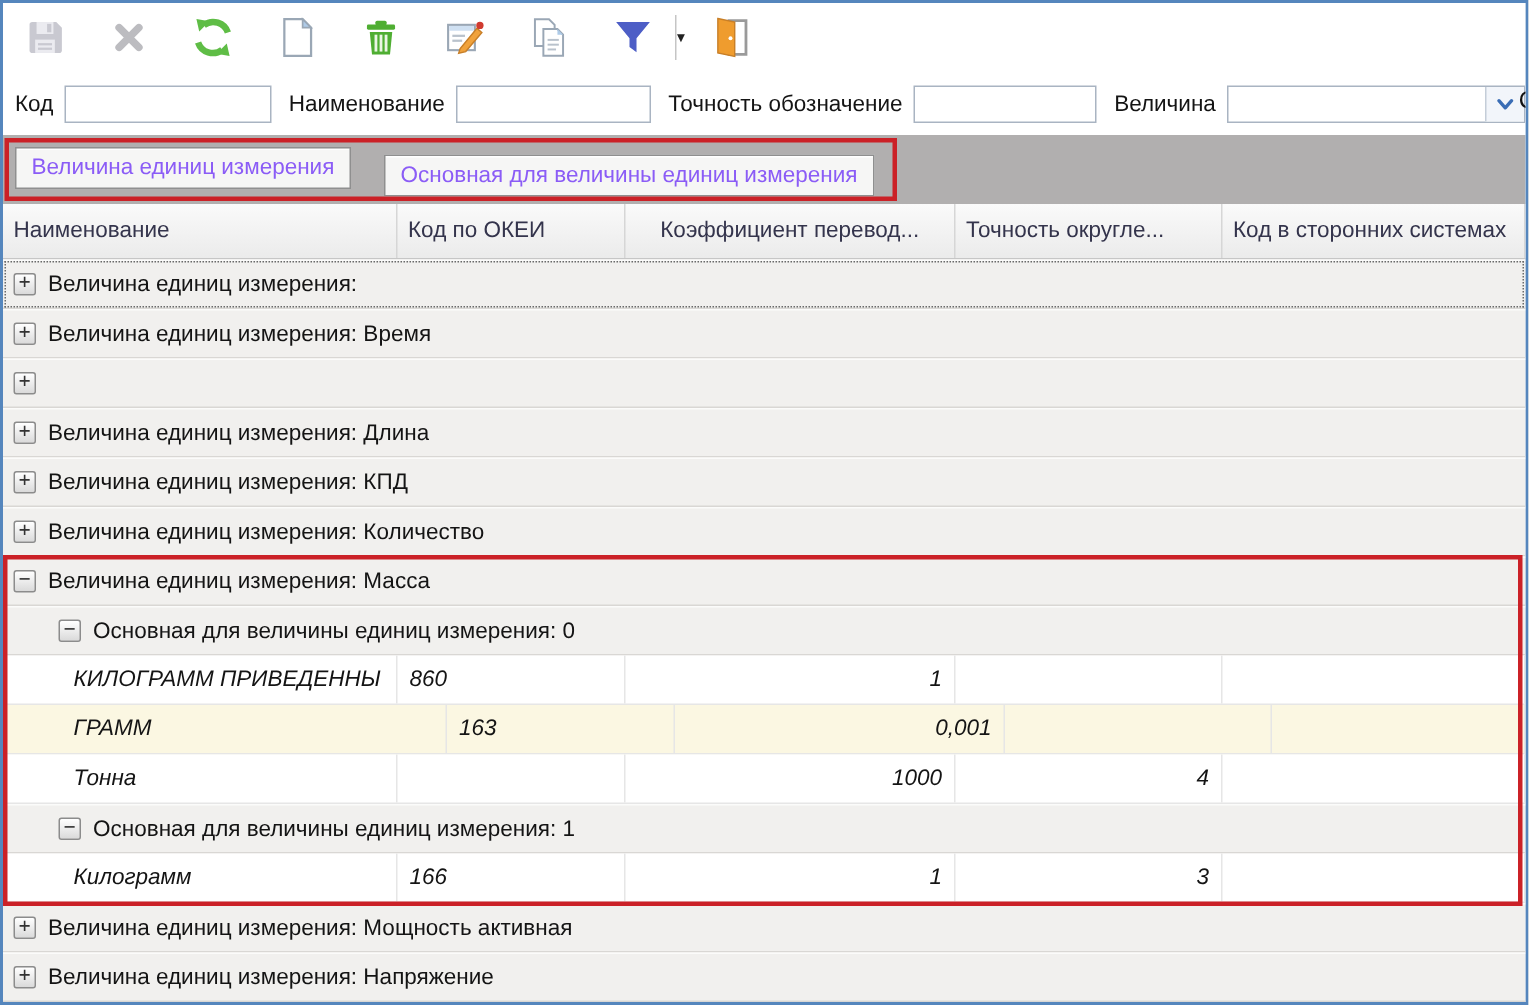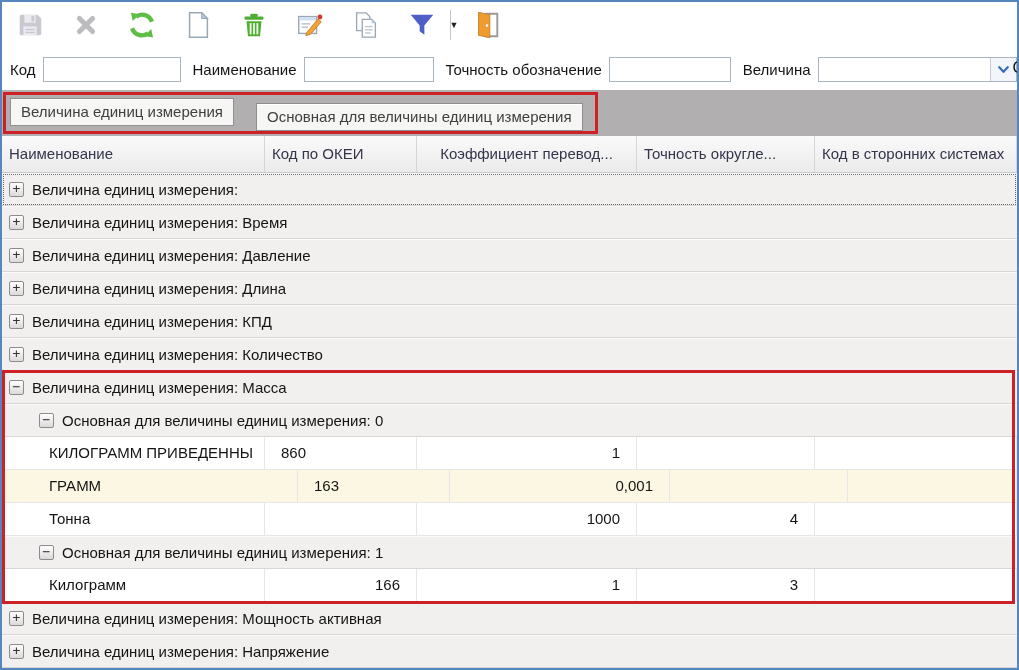--- a/index.html
+++ b/index.html
@@ -23,41 +23,41 @@
   .flt-input{height:25px;border:1px solid #a9b4c2;background:#fff;outline:none;
     font-family:"Liberation Sans",sans-serif;font-size:14px;padding:0 4px;}
   .combo{height:25px;border:1px solid #a9b4c2;display:flex;background:#fff;}
   .combo-text{flex:1;}
   .combo-btn{width:26px;border-left:1px solid #c4cdd8;background:#f2f5fa;display:flex;
     align-items:center;justify-content:center;cursor:pointer;}
   .clipped{position:absolute;right:-7px;top:11px;font-size:16px;color:#111;}
   
   .group-panel{height:46px;background:#b1afaf;position:relative;}
   .chip{position:absolute;height:28px;line-height:26px;padding:0 10px;background:#f6f6f5;
-    border:1px solid #8f8f8f;font-size:15px;color:#404040;cursor:pointer;white-space:nowrap;
+    border:1px solid #8f8f8f;font-size:15px;color:#8b5cf6;cursor:pointer;white-space:nowrap;
     box-shadow:inset 0 1px 0 #fff;}
   .chip1{left:8px;top:8px;}
   .chip2{left:254px;top:13px;}
   
   .grid-header{height:37px;display:flex;background:linear-gradient(#fafafa,#ebebeb);
     border-bottom:1px solid #c6c6c6;font-size:15px;color:#34344c;}
   .hcell{line-height:35px;padding:0 7px;border-right:1px solid #d6d6d6;white-space:nowrap;overflow:hidden;flex:0 0 auto;}
   
   .grid-row{height:33px;display:flex;align-items:center;font-size:15px;}
   .grid-row.group{background:#f1f0ee;border-top:1px solid #fbfbfa;border-bottom:1px solid #d9d7d4;
     padding-left:7px;cursor:default;}
   .grid-row.group.level1{padding-left:37px;}
   .expand-btn{flex:0 0 auto;width:15px;height:15px;border:1px solid #8c8c8c;border-radius:2px;
     background:linear-gradient(#ffffff,#dadada);color:#333;font-size:13px;line-height:12px;
     text-align:center;margin-right:8px;cursor:pointer;font-family:"DejaVu Sans Mono",monospace;}
   .group-label{white-space:nowrap;overflow:hidden;}
   .grid-row.data{background:#fff;border-bottom:1px solid #e6e6e6;}
   .grid-row.data.highlight{background:#fbf7e2;}
-  .cell{height:100%;line-height:31px;padding:0 16px;border-right:1px solid #e6e6e6;
-    white-space:nowrap;overflow:hidden;flex:0 0 auto;}
+  .cell{height:100%;line-height:31px;padding:0 8px;border-right:1px solid #e6e6e6;
+    white-space:nowrap;overflow:hidden;flex:0 0 auto;font-style:italic;}
   .cell.c0{padding-left:47px;}
   .align-right{text-align:right;}
   .grid-row.focused{outline:1px dotted #6a6a6a;outline-offset:-2px;}
   
   .anno{position:absolute;border:3px solid #cb2127;pointer-events:none;z-index:5;}
   .anno1{left:1px;top:90px;width:595px;height:42px;}
   .anno2{left:0px;top:368px;width:1013px;height:234px;}
 </style>
 </head>
 <body>
@@ -176,21 +176,20 @@
       <div class="grid-row group focused level0">
         <span class="expand-btn">+</span>
         <span class="group-label">Величина единиц измерения:</span>
       </div>
       <div class="grid-row group level0">
         <span class="expand-btn">+</span>
         <span class="group-label">Величина единиц измерения: Время</span>
       </div>
       <div class="grid-row group level0">
         <span class="expand-btn">+</span>
-        <span class="group-label">Величина единиц измерения: Давление</span>
       </div>
       <div class="grid-row group level0">
         <span class="expand-btn">+</span>
         <span class="group-label">Величина единиц измерения: Длина</span>
       </div>
       <div class="grid-row group level0">
         <span class="expand-btn">+</span>
         <span class="group-label">Величина единиц измерения: КПД</span>
       </div>
       <div class="grid-row group level0">
@@ -225,21 +224,21 @@
         <div class="cell c2 align-right" style="width: 220px;">1000</div>
         <div class="cell c3 align-right" style="width: 178px;">4</div>
         <div class="cell c4" style="width: 202px; flex: 1 1 auto;"></div>
       </div>
       <div class="grid-row group level1">
         <span class="expand-btn">−</span>
         <span class="group-label">Основная для величины единиц измерения: 1</span>
       </div>
       <div class="grid-row data">
         <div class="cell c0" style="width: 263px;">Килограмм</div>
-        <div class="cell c1" style="width: 152px; text-align: right;">166</div>
+        <div class="cell c1" style="width: 152px;">166</div>
         <div class="cell c2 align-right" style="width: 220px;">1</div>
         <div class="cell c3 align-right" style="width: 178px;">3</div>
         <div class="cell c4" style="width: 202px; flex: 1 1 auto;"></div>
       </div>
       <div class="grid-row group level0">
         <span class="expand-btn">+</span>
         <span class="group-label">Величина единиц измерения: Мощность активная</span>
       </div>
       <div class="grid-row group level0">
         <span class="expand-btn">+</span>

